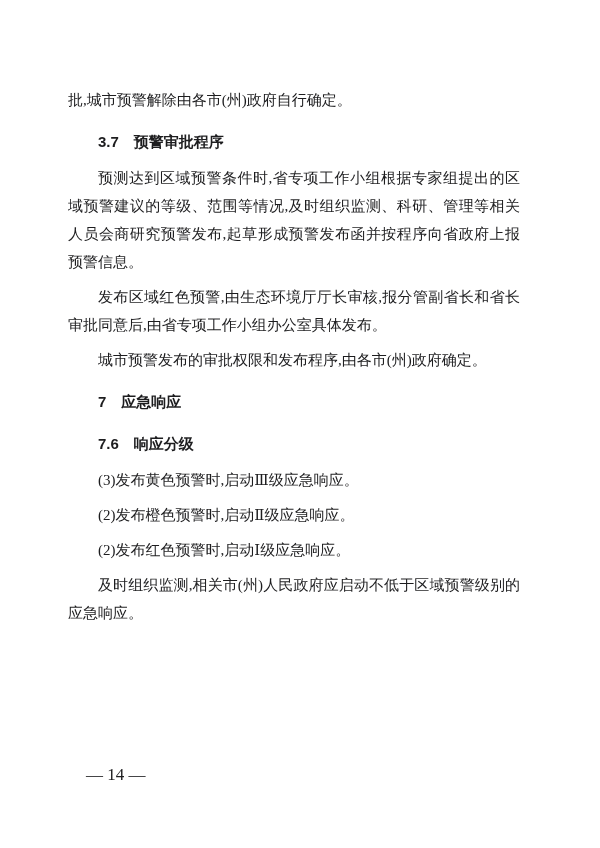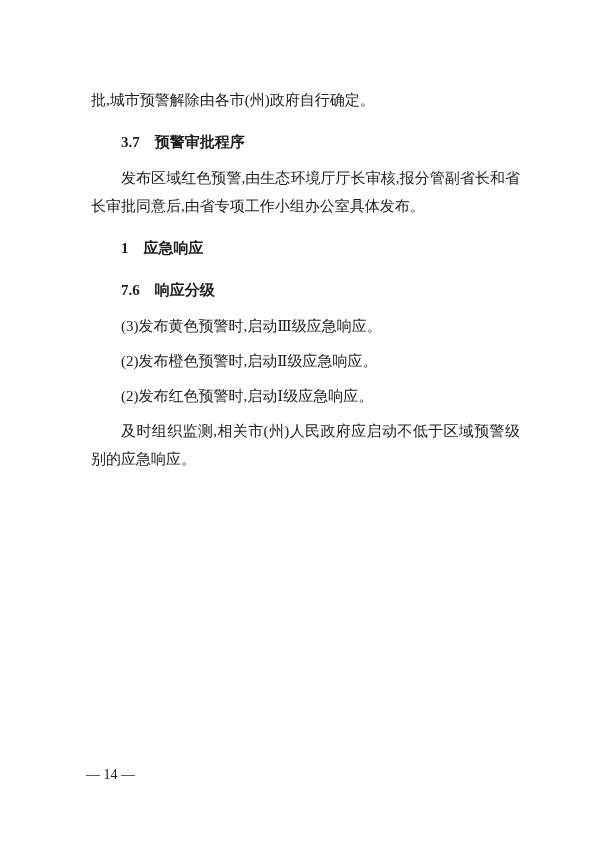--- a/index.html
+++ b/index.html
@@ -12,21 +12,21 @@
     height: 848px;
     position: relative;
     overflow: hidden;
     font-family: "Liberation Serif", "DejaVu Serif", serif;
     color: #1d1d1f;
   }
   .page {
     position: absolute;
     inset: 0;
     box-sizing: border-box;
-    padding: 86px 80px 0 91px;
+    padding: 86px 80px 0 68px;
     background: #ffffff;
   }
   .content p,
   .content h2,
   .content h3 {
     margin: 0 0 7px 0;
     font-size: 15px;
     line-height: 28px;
   }
   p.body {
@@ -36,51 +36,53 @@
   p.cont {
     text-indent: 0;
   }
   p.list-item {
     text-indent: 2em;
     text-align: justify;
   }
   h2.h, h3.h {
     font-weight: bold;
     text-indent: 2em;
-    font-family: Liberation Serif, serif;
+    font-family: Liberation Sans, sans-serif;
     margin-top: 14px;
     margin-bottom: 8px;
   }
   .footer {
     position: absolute;
     left: 86px;
     bottom: 64px;
-    font-size: 14px;
+    font-size: 17px;
     line-height: 18px;
     color: #1d1d1f;
     font-family: "Liberation Serif", "DejaVu Serif", serif;
   }
 </style>
 </head>
 <body>
 
 <div class="page">
   <div class="content">
 
     <p class="body cont">批,城市预警解除由各市(州)政府自行确定。</p>
 
     <h3 class="h">3.7　预警审批程序</h3>
 
+    <p class="body">预测达到区域预警条件时,省专项工作小组根据专家组提出的区域预警建议的等级、范围等情况,及时组织监测、科研、管理等相关人员会商研究预警发布,起草形成预警发布函并按程序向省政府上报预警信息。</p>
 
 
 
     <p class="body">发布区域红色预警,由生态环境厅厅长审核,报分管副省长和省长审批同意后,由省专项工作小组办公室具体发布。</p>
 
+    <p class="body">城市预警发布的审批权限和发布程序,由各市(州)政府确定。</p>
 
-    <h2 class="h">1　应急响应</h2>
+    <h2 class="h">7　应急响应</h2>
 
     <h3 class="h">7.6　响应分级</h3>
 
 
     <p class="list-item">(3)发布黄色预警时,启动Ⅲ级应急响应。</p>
 
     <p class="list-item">(2)发布橙色预警时,启动Ⅱ级应急响应。</p>
 
     <p class="list-item">(2)发布红色预警时,启动Ⅰ级应急响应。</p>
 

